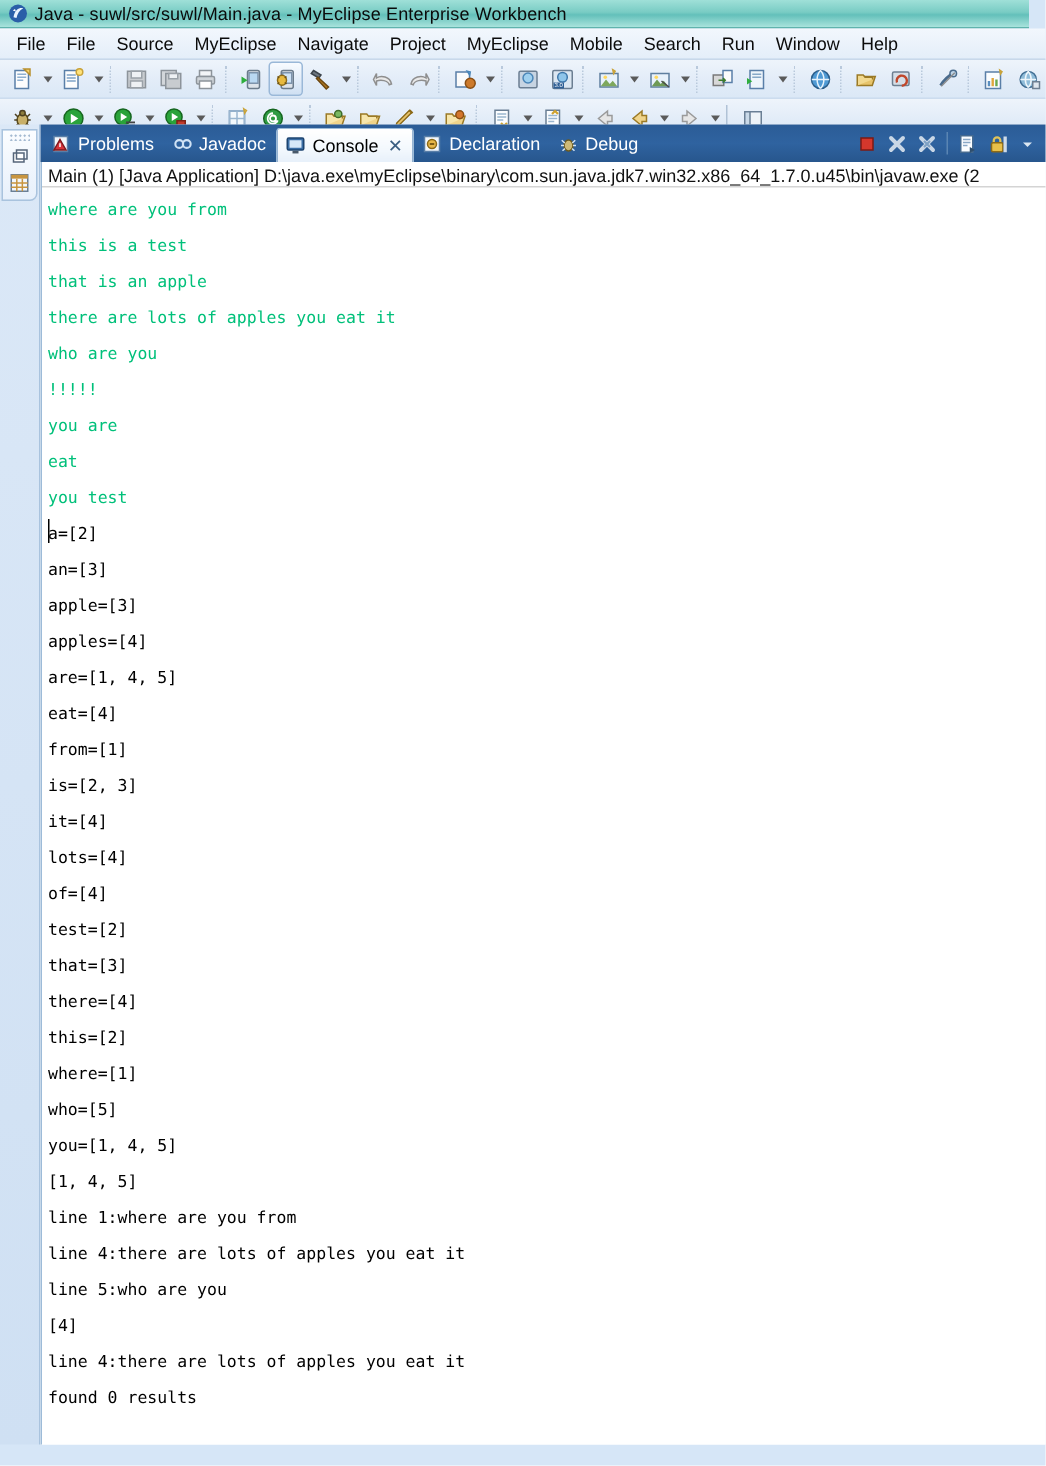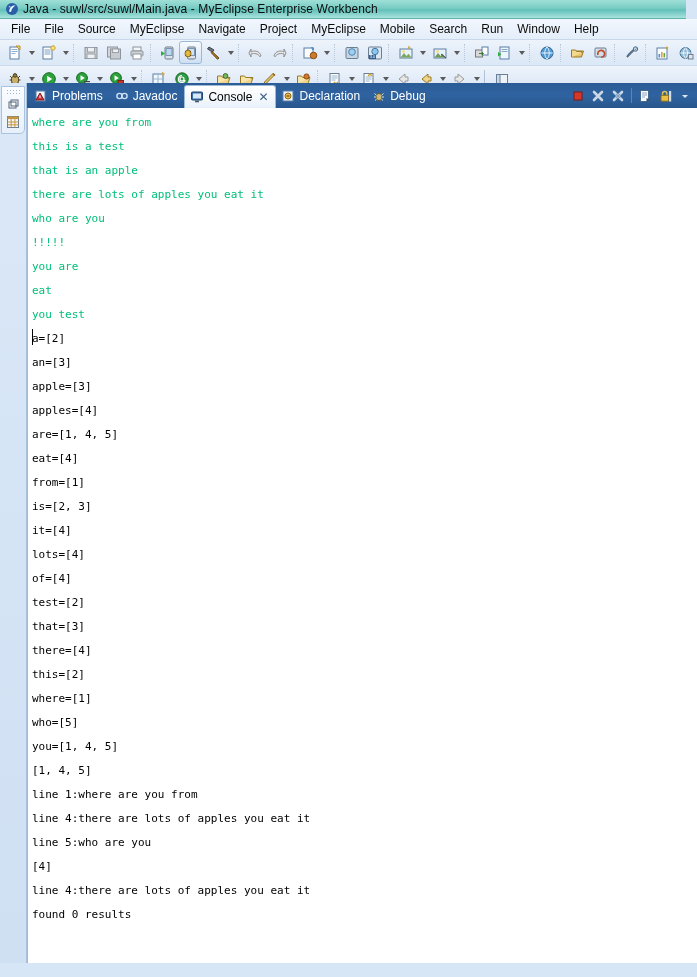--- a/index.html
+++ b/index.html
@@ -695,18 +695,19 @@
           </div>
           <div class="tt-btn">
             <svg width="10" height="14" viewBox="0 0 10 14">
               <path d="M2 6 l3 3 l3 -3 z" fill="#dbe7f2"></path>
             </svg>
           </div>
         </div>
       </div>
 
       <div class="console-wrap">
+        <div class="console-head">Main (1) [Java Application] D:\java.exe\myEclipse\binary\com.sun.java.jdk7.win32.x86_64_1.7.0.u45\bin\javaw.exe (2</div>
         <div class="console-body" id="console-body"><div class="cline green"><span>where are you from</span></div><div class="cline green"><span>this is a test</span></div><div class="cline green"><span>that is an apple</span></div><div class="cline green"><span>there are lots of apples you eat it</span></div><div class="cline green"><span>who are you</span></div><div class="cline green"><span>!!!!!</span></div><div class="cline green"><span>you are</span></div><div class="cline green"><span>eat</span></div><div class="cline green"><span>you test</span></div><div class="cline black"><span class="caret"></span><span>a=[2]</span></div><div class="cline black"><span>an=[3]</span></div><div class="cline black"><span>apple=[3]</span></div><div class="cline black"><span>apples=[4]</span></div><div class="cline black"><span>are=[1, 4, 5]</span></div><div class="cline black"><span>eat=[4]</span></div><div class="cline black"><span>from=[1]</span></div><div class="cline black"><span>is=[2, 3]</span></div><div class="cline black"><span>it=[4]</span></div><div class="cline black"><span>lots=[4]</span></div><div class="cline black"><span>of=[4]</span></div><div class="cline black"><span>test=[2]</span></div><div class="cline black"><span>that=[3]</span></div><div class="cline black"><span>there=[4]</span></div><div class="cline black"><span>this=[2]</span></div><div class="cline black"><span>where=[1]</span></div><div class="cline black"><span>who=[5]</span></div><div class="cline black"><span>you=[1, 4, 5]</span></div><div class="cline black"><span>[1, 4, 5]</span></div><div class="cline black"><span>line 1:where are you from</span></div><div class="cline black"><span>line 4:there are lots of apples you eat it</span></div><div class="cline black"><span>line 5:who are you</span></div><div class="cline black"><span>[4]</span></div><div class="cline black"><span>line 4:there are lots of apples you eat it</span></div><div class="cline black"><span>found 0 results</span></div></div>
       </div>
 
     </div>
   </div>
 </div>
 
 </body></html>

